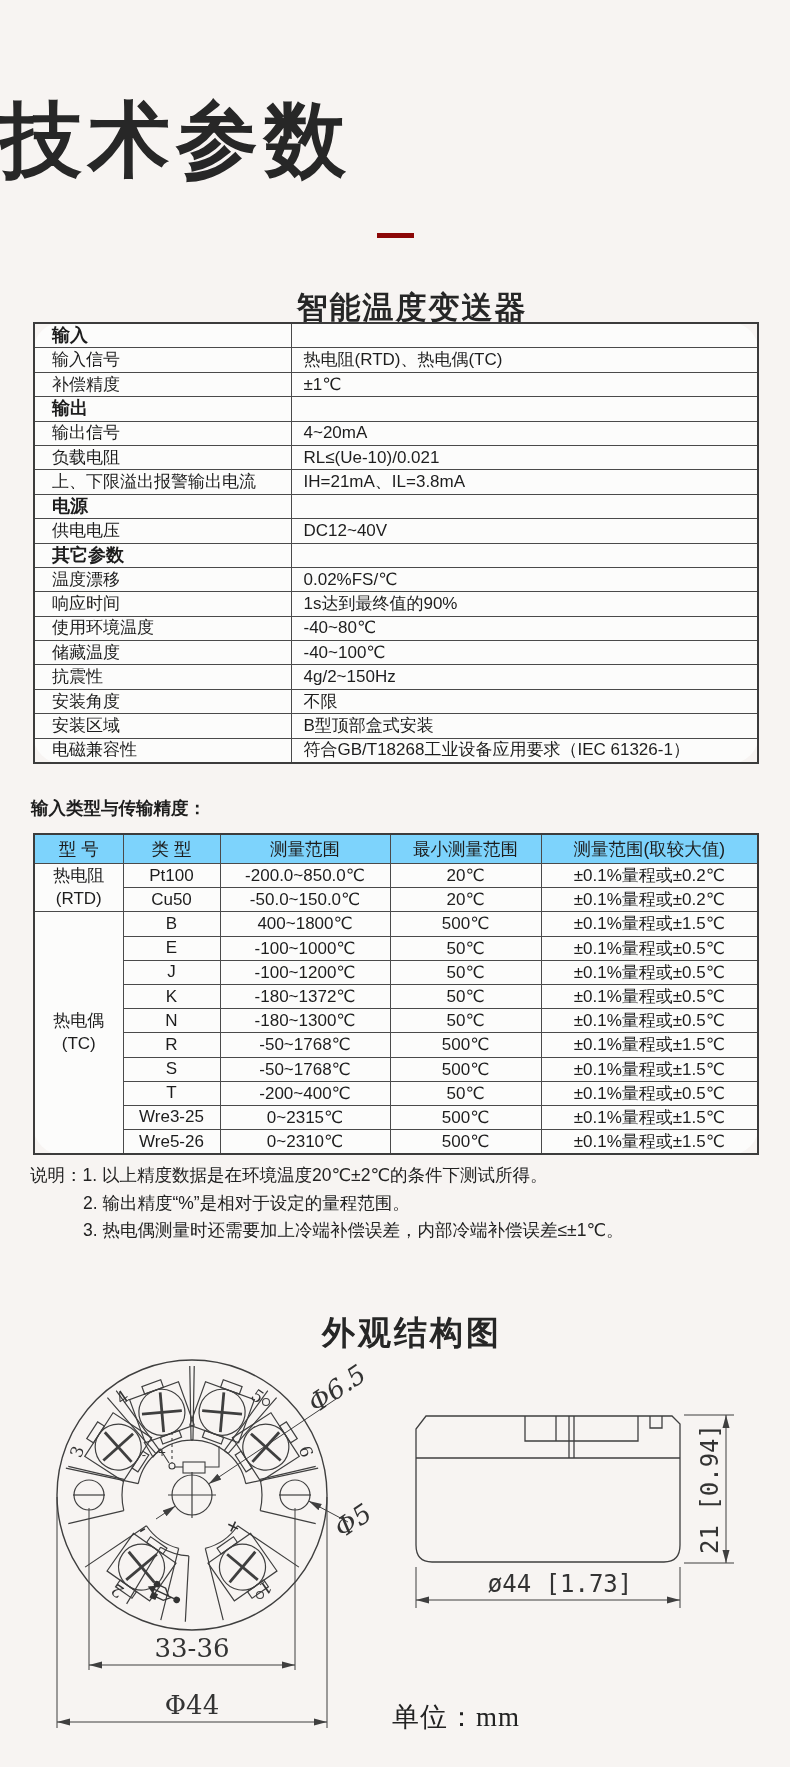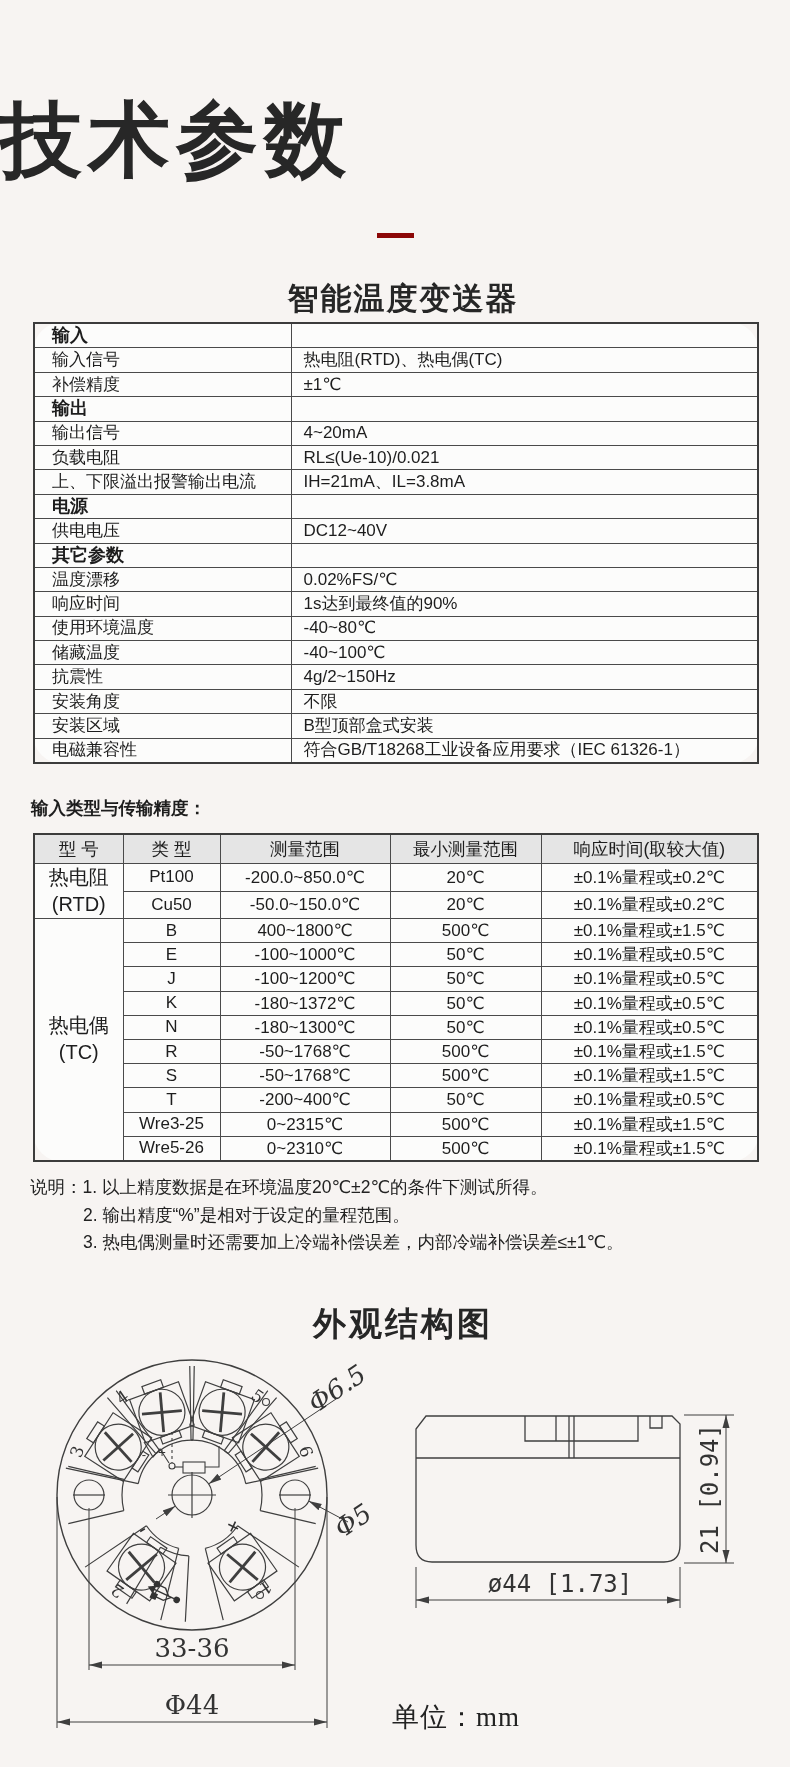--- a/index.html
+++ b/index.html
@@ -8,45 +8,45 @@
     background:#f7f4f2;color:#1d1d1d;
     font-family:"Liberation Sans","DejaVu Sans",sans-serif;
   }
   .page-title{
     position:absolute;top:96px;left:0;width:790px;margin:0;
     text-align:left;font-size:82px;line-height:88px;font-weight:900;
     letter-spacing:6px;color:#272727;
   }
   .accent-dash{position:absolute;top:233px;left:377px;width:37px;height:5px;background:#8c0707;}
   .section-title{
-    position:absolute;left:25px;width:740px;margin:8px;text-align:center;
+    position:absolute;left:25px;width:740px;margin:17px;text-align:center;
     font-weight:bold;color:#262626;
   }
   #transmitter-title{top:270px;font-size:31px;letter-spacing:2px;}
   #structure-title{top:1294px;font-size:33px;letter-spacing:3px;}
   table{border-collapse:collapse;table-layout:fixed;background:#fcfcfb;border-radius:30px;}
   #spec-table{position:absolute;top:322px;left:33px;width:724px;border:2px solid #3c3c3c;}
   #spec-table td{
     border:1px solid #4a4a4a;height:23.4px;font-size:17px;
     padding:0 0 0 17px;line-height:1.05;white-space:nowrap;overflow:hidden;
   }
   #spec-table td.value-cell{padding-left:12px;}
   #spec-table tr.section-row td{font-weight:bold;font-size:18px;}
   #acc-intro{position:absolute;top:796px;left:31px;font-size:17.5px;font-weight:bold;}
   #accuracy-table{position:absolute;top:833px;left:33px;width:724px;border:2px solid #3c3c3c;text-align:center;}
   #accuracy-table th{
-    border:1px solid #4a4a4a;background:#e5e5e5;height:28px;
+    border:1px solid #4a4a4a;background:#7dd3fc;height:28px;
     font-size:17.5px;font-weight:normal;padding:0;
   }
   #accuracy-table td{
     border:1px solid #4a4a4a;height:23.2px;font-size:17px;padding:0;
     white-space:nowrap;overflow:hidden;
   }
-  #accuracy-table td.model-cell{font-size:20px;line-height:1.35;margin-left:48px;}
-  .notes{position:absolute;top:1162px;left:30px;font-size:17.5px;line-height:27.5px;color:#222;margin-top:12px;}
+  #accuracy-table td.model-cell{font-size:17px;line-height:1.35;margin-left:48px;}
+  .notes{position:absolute;top:1162px;left:30px;font-size:17.5px;line-height:27.5px;color:#222;}
   .notes .indent{padding-left:53px;}
   svg{position:absolute;}
   #top-view{left:24px;top:1336px;}
   #side-view{left:400px;top:1395px;}
   .unit-label{
     position:absolute;left:392px;top:1699px;font-size:27px;
     font-family:"Liberation Serif","DejaVu Serif",serif;color:#222;letter-spacing:1px;
   }
   .dim-text{font-family:"DejaVu Serif","Liberation Serif",serif;fill:#333;}
   .cad-text{font-family:"DejaVu Sans Mono","Liberation Mono",monospace;fill:#333;}
@@ -148,21 +148,21 @@
       <col style="width:170px">
     <col style="width:151px">
       <col style="width:217px">
   </colgroup>
   <thead>
       <tr id="acc-head">
         <th>型 号</th>
         <th>类 型</th>
         <th>测量范围</th>
         <th>最小测量范围</th>
-        <th>响应时间(取较大值)</th>
+        <th>测量范围(取较大值)</th>
       </tr>
     </thead>
   <tbody id="acc-body">
       <tr>
         <td class="model-cell" rowspan="2">
           <div>热电阻</div>
           <div>(RTD)</div>
         </td>
         <td>Pt100</td>
         <td>-200.0~850.0℃</td>

